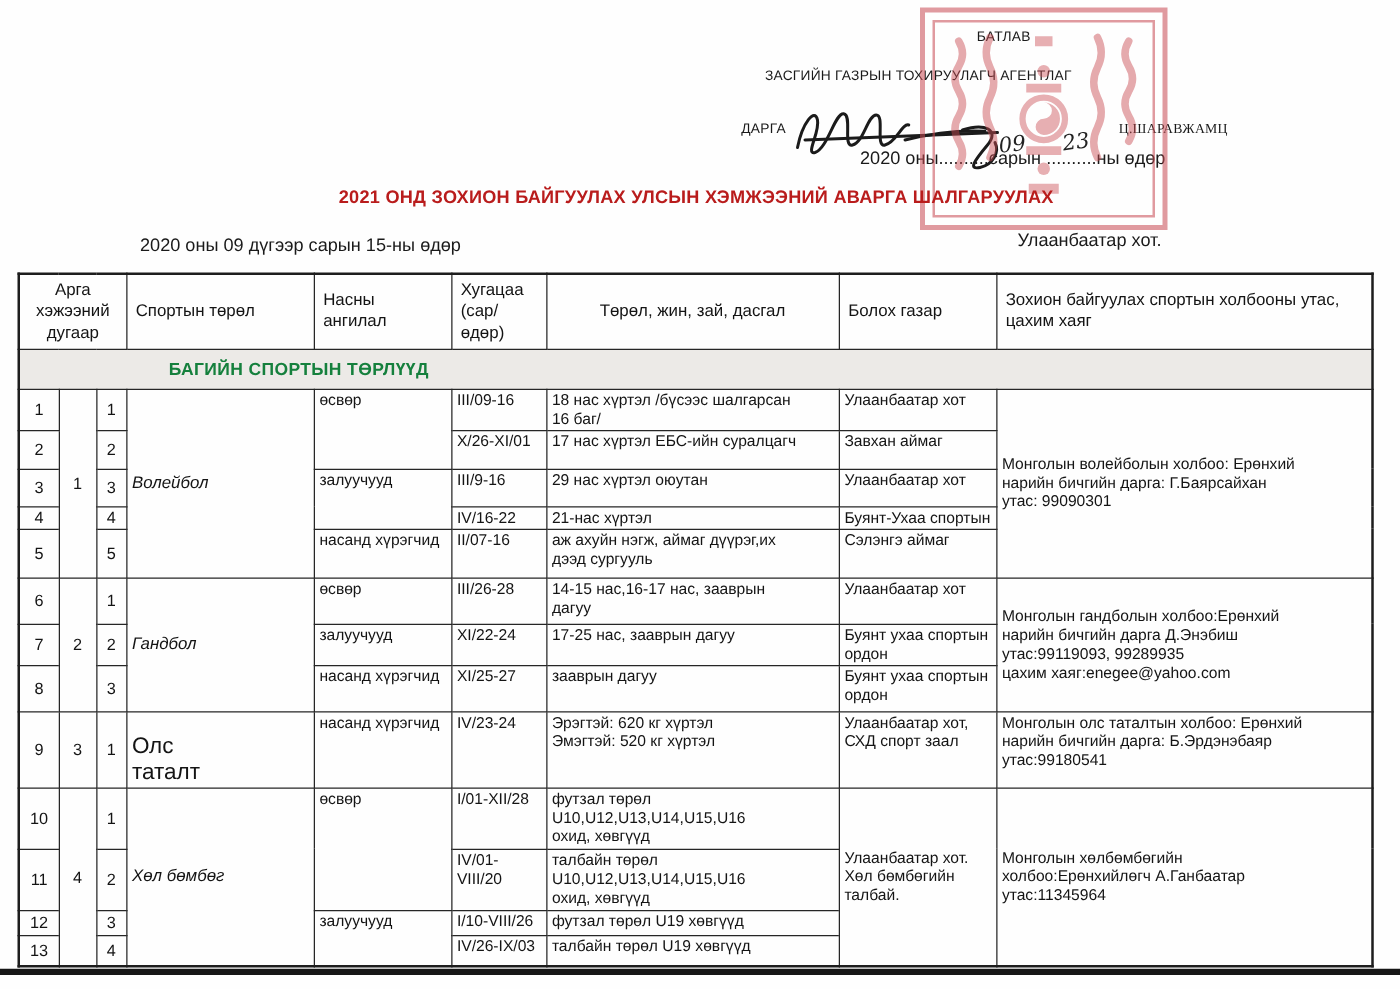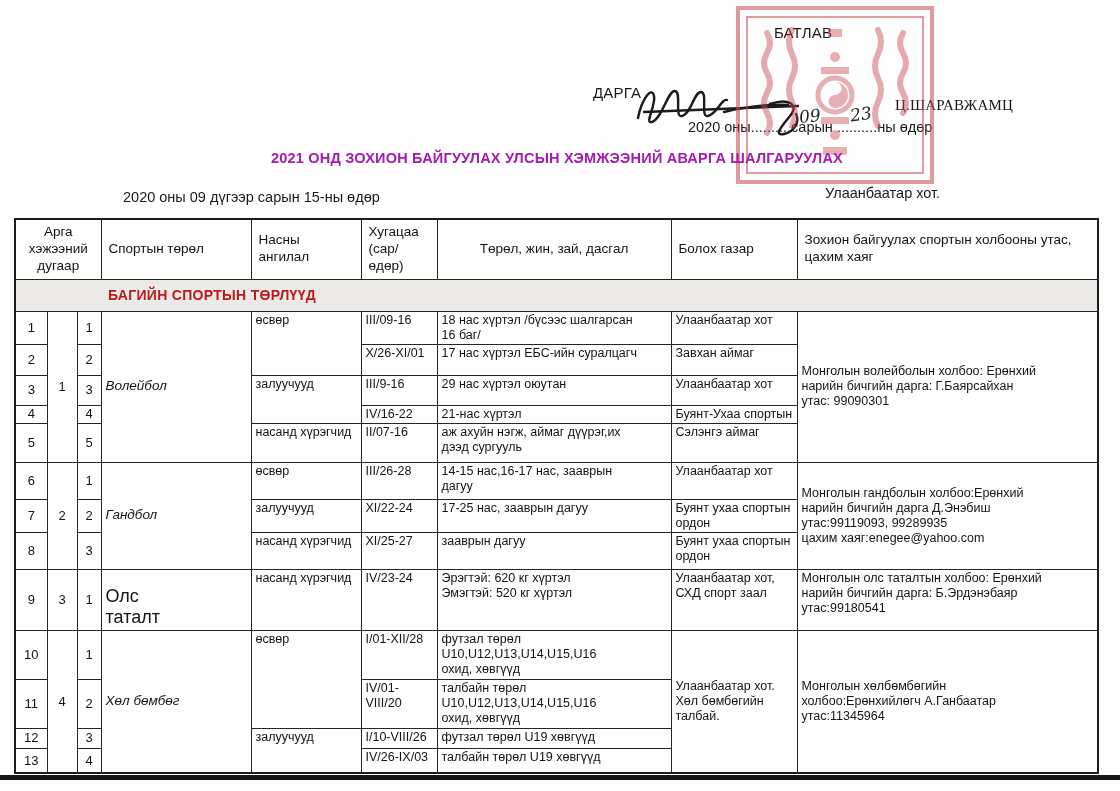--- a/index.html
+++ b/index.html
@@ -1,54 +1,55 @@
 <!DOCTYPE html>
 <html><head>
 <meta charset="utf-8">
 <style>
   html,body{margin:0;padding:0;background:#fff;}
   #doc{
     position:relative; width:1120px; height:791px; background:#fefefe;
     font-family:"Liberation Sans", sans-serif; color:#1a1a1a; overflow:hidden;
   }
   .abs{position:absolute; white-space:pre;}
-  .approval-line{font-size:15px; letter-spacing:.2px;}
-  .title-line{left:0; width:1114px; text-align:center; font-weight:bold; font-size:14.5px; letter-spacing:.2px; color:#a21caf;}
-  .meta-line{font-size:14.5px;margin-left:11px;}
+  .approval-line{font-size:11px; letter-spacing:.2px;}
+  .title-line{left:0; width:1114px; text-align:center; font-weight:bold; font-size:14.5px; letter-spacing:.2px; color:#b91c1c;}
+  .meta-line{font-size:14.5px;}
   .handwritten{font-family:"DejaVu Serif", serif; font-style:italic; font-size:17px; color:#222;}
   #schedule-table{
     position:absolute; left:14px; top:218px; width:1083px;
     border-collapse:collapse; table-layout:fixed;
     border:2px solid #1d1d1d;
   }
   #schedule-table td{
     border:1px solid #262626; padding:1px 4px; font-size:12.5px; line-height:1.2;
     vertical-align:top; white-space:pre-line; overflow:hidden; color:#141414;
   }
   #schedule-table td.num{text-align:center; vertical-align:middle; font-size:13px; padding:0 2px;}
   #schedule-table td.hdr{font-size:13.5px; vertical-align:middle; padding:2px 7px; line-height:1.25;}
   #schedule-table td.cen{text-align:center;}
   #schedule-table td.mid{vertical-align:middle;}
   #schedule-table td.sport{font-size:13.5px; vertical-align:middle;font-style:italic;}
   #schedule-table td.sport-top{font-size:18px; vertical-align:top; padding-top:16px;}
   #schedule-table td.section{
     background:#eceae7; font-weight:bold; font-size:14px; letter-spacing:.3px;
-    vertical-align:middle; padding-left:92px; color:#b91c1c;
+    vertical-align:middle; padding-left:119px; color:#15803d;
   }
   #bottom-bar{position:absolute; left:0; top:775px; width:1120px; height:5px; background:#161616;}
   #stamp{position:absolute; left:735px; top:5px; opacity:.55; pointer-events:none;}
   #signature{position:absolute; left:628px; top:78px; pointer-events:none;}
 </style>
 </head>
 <body>
 
 <div id="doc">
 
   <div class="abs approval-line" style="left:703px; top:24px; width:200px; text-align:center;">БАТЛАВ</div>
-  <div class="abs approval-line" style="left:593px; top:84px;text-align:right;">ДАРГА</div>
+  <div class="abs approval-line" style="left:612px; top:55px;">ЗАСГИЙН ГАЗРЫН ТОХИРУУЛАГЧ АГЕНТЛАГ</div>
+  <div class="abs approval-line" style="left:593px; top:97px;text-align:right;">ДАРГА</div>
   <div class="abs approval-line" style="left:895px; top:97px;font-family:Liberation Serif, serif;">Ц.ШАРАВЖАМЦ</div>
   <div class="abs" style="left:688px; top:119px; font-size:14.5px;">2020 оны..........сарын ..........ны өдөр</div>
   <div class="abs handwritten" style="left:799px; top:106px; transform:rotate(-6deg);">09</div>
   <div class="abs handwritten" style="left:850px; top:104px; transform:rotate(-8deg);">23</div>
 
   <svg id="signature" width="260" height="64" viewBox="0 0 260 64">
     <g fill="none" stroke="#1b1b1b" stroke-width="2.4" stroke-linecap="round">
       <path d="M10,40 C14,20 24,8 26,18 C28,28 16,46 24,44 C34,41 40,12 47,13 C54,14 46,40 54,38 C63,36 66,14 73,14 C80,14 72,40 80,38 C89,36 94,20 99,22"></path>
       <path d="M96,34 C120,28 140,26 160,27"></path>
       <path d="M16,34 L170,28"></path>

